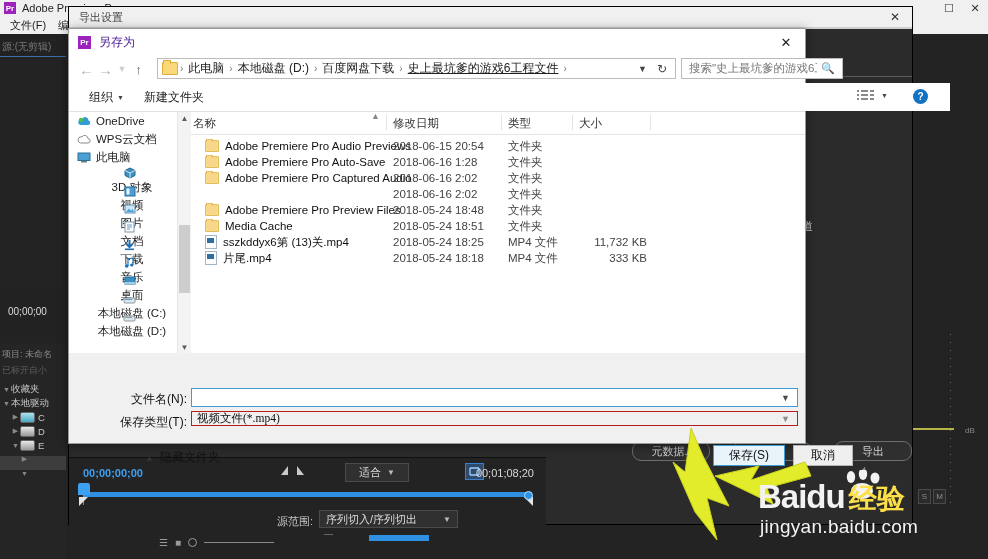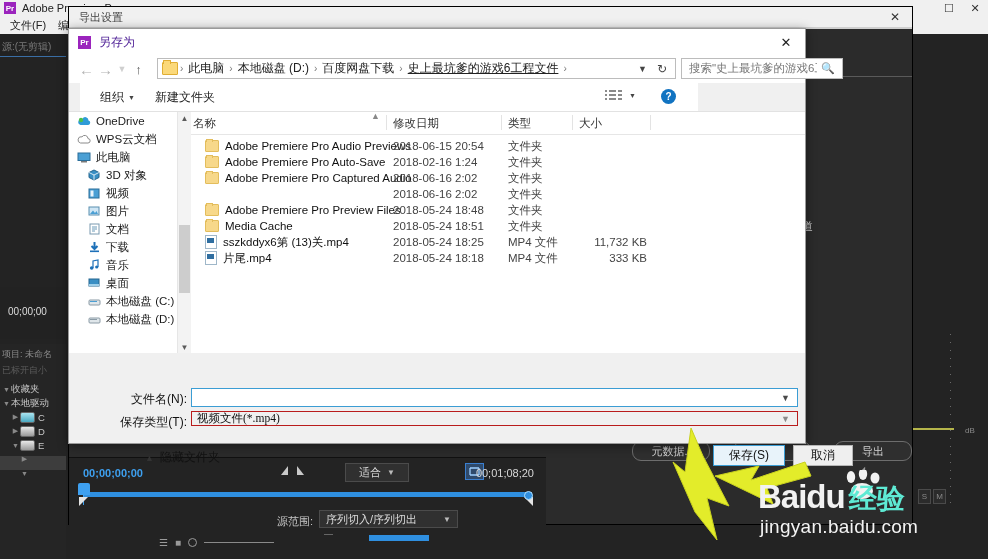--- a/index.html
+++ b/index.html
@@ -157,42 +157,42 @@
   .crumb-sep{color:#7a7a7a;font-size:10px;padding:0 2px;}
   #addr-caret{position:absolute;right:28px;color:#444;font-size:9px;}
   #addr-refresh{position:absolute;right:8px;color:#444;font-size:12px;}
   #searchbox{position:absolute;left:612px;top:3px;width:162px;height:21px;background:#fff;
     border:1px solid #bcbcbc;display:flex;align-items:center;box-sizing:border-box;}
   #search-ph{color:#767676;font-size:11.5px;margin-left:7px;white-space:nowrap;overflow:hidden;
     text-overflow:clip;width:128px;}
   #search-ic{position:absolute;right:7px;color:#333;font-size:11px;}
 
   
-  #sa-toolbar{position:absolute;left:0;top:54px;width:618px;height:28px;background:#fff;
-    display:flex;align-items:center;margin-left:11px;}
+  #sa-toolbar{position:absolute;left:0;top:54px;width:881px;height:28px;background:#fff;
+    display:flex;align-items:center;}
   .tb-item{color:#222;font-size:12px;margin-left:20px;display:flex;align-items:center;gap:4px;}
   .tb-caret{font-size:7px;color:#444;}
   #tb-view{position:absolute;right:62px;top:7px;display:flex;align-items:center;gap:7px;color:#555;}
   #tb-view-ic{display:flex;flex-direction:column;gap:2px;}
   .vrow{display:flex;gap:2px;align-items:center;}
   .vbar{width:7px;height:1.5px;background:#8a8a8a;}
   .vdot{width:2px;height:2px;background:#8a8a8a;}
   #tb-help{position:absolute;right:22px;top:6px;width:15px;height:15px;border-radius:50%;
     background:#1173c1;color:#fff;font-size:10px;font-weight:bold;display:flex;
     align-items:center;justify-content:center;}
 
   
   #sa-main{position:absolute;left:0;top:82px;width:736px;height:242px;background:#fff;
     border-top:1px solid #e2e2e2;}
 
   #sa-sidebar{position:absolute;left:0;top:0;width:108px;height:242px;background:#fff;
     overflow:hidden;}
   .side-row{display:flex;align-items:center;height:18px;padding-left:8px;color:#1a1a1a;
     font-size:11.5px;white-space:nowrap;}
-  .side-row.indent{padding-left:18px;}
+  .side-row.indent{padding-left:18px;flex-direction:column;}
   .side-ic{width:14px;height:14px;margin-right:5px;flex:0 0 14px;display:flex;
     align-items:center;justify-content:center;}
 
   #sa-scroll{position:absolute;left:108px;top:0;width:13px;height:242px;background:#f3f3f3;
     border-left:1px solid #e6e6e6;border-right:1px solid #e6e6e6;}
   .sc-arrow{position:absolute;left:0;width:13px;height:13px;color:#5a5a5a;font-size:8px;
     display:flex;align-items:center;justify-content:center;}
   #sc-up{top:0;}
   #sc-down{bottom:0;}
   #sc-thumb{position:absolute;left:1px;top:113px;width:11px;height:68px;background:#cdcdcd;}
@@ -245,21 +245,21 @@
 
   
   #arrow-svg{position:absolute;left:655px;top:420px;width:180px;height:130px;pointer-events:none;}
 
   
   #wm{position:absolute;left:758px;top:478px;width:230px;height:70px;pointer-events:none;}
   #wm-main{position:absolute;left:0;top:0;display:flex;align-items:baseline;}
   #wm-bai{font-size:33px;font-weight:bold;color:#f2f2f2;font-family:"Liberation Sans",sans-serif;
     letter-spacing:-1px;}
   #wm-du{font-size:33px;font-weight:bold;color:#f2f2f2;letter-spacing:-1px;}
-  #wm-jy{font-size:28px;font-weight:bold;color:#5eead4;margin-left:4px;}
+  #wm-jy{font-size:28px;font-weight:bold;color:#fde047;margin-left:4px;}
   #wm-paw{position:absolute;left:84px;top:-8px;width:44px;height:30px;}
   #wm-url{position:absolute;left:2px;top:38px;font-size:19px;color:#f4f4f4;letter-spacing:.3px;}
 </style>
 </head>
 <body>
 
 <div id="premiere">
 
   <div id="pr-titlebar">
     <div class="pr-logo">Pr</div>
@@ -617,21 +617,21 @@
         </span>
         <span class="row-date">2018-06-15 20:54</span>
         <span class="row-type">文件夹</span>
         <span class="row-size"></span>
       </div>
       <div class="row" style="top:42px;">
         <span class="row-name">
           <span class="fi-folder"></span>
           <span>Adobe Premiere Pro Auto-Save</span>
         </span>
-        <span class="row-date">2018-02-16 1:24</span>
+        <span class="row-date">2018-06-16 1:28</span>
         <span class="row-type">文件夹</span>
         <span class="row-size"></span>
       </div>
       <div class="row" style="top:58px;">
         <span class="row-name">
           <span class="fi-folder"></span>
           <span>Adobe Premiere Pro Captured Audio</span>
         </span>
         <span class="row-date">2018-06-16 2:02</span>
         <span class="row-type">文件夹</span>

